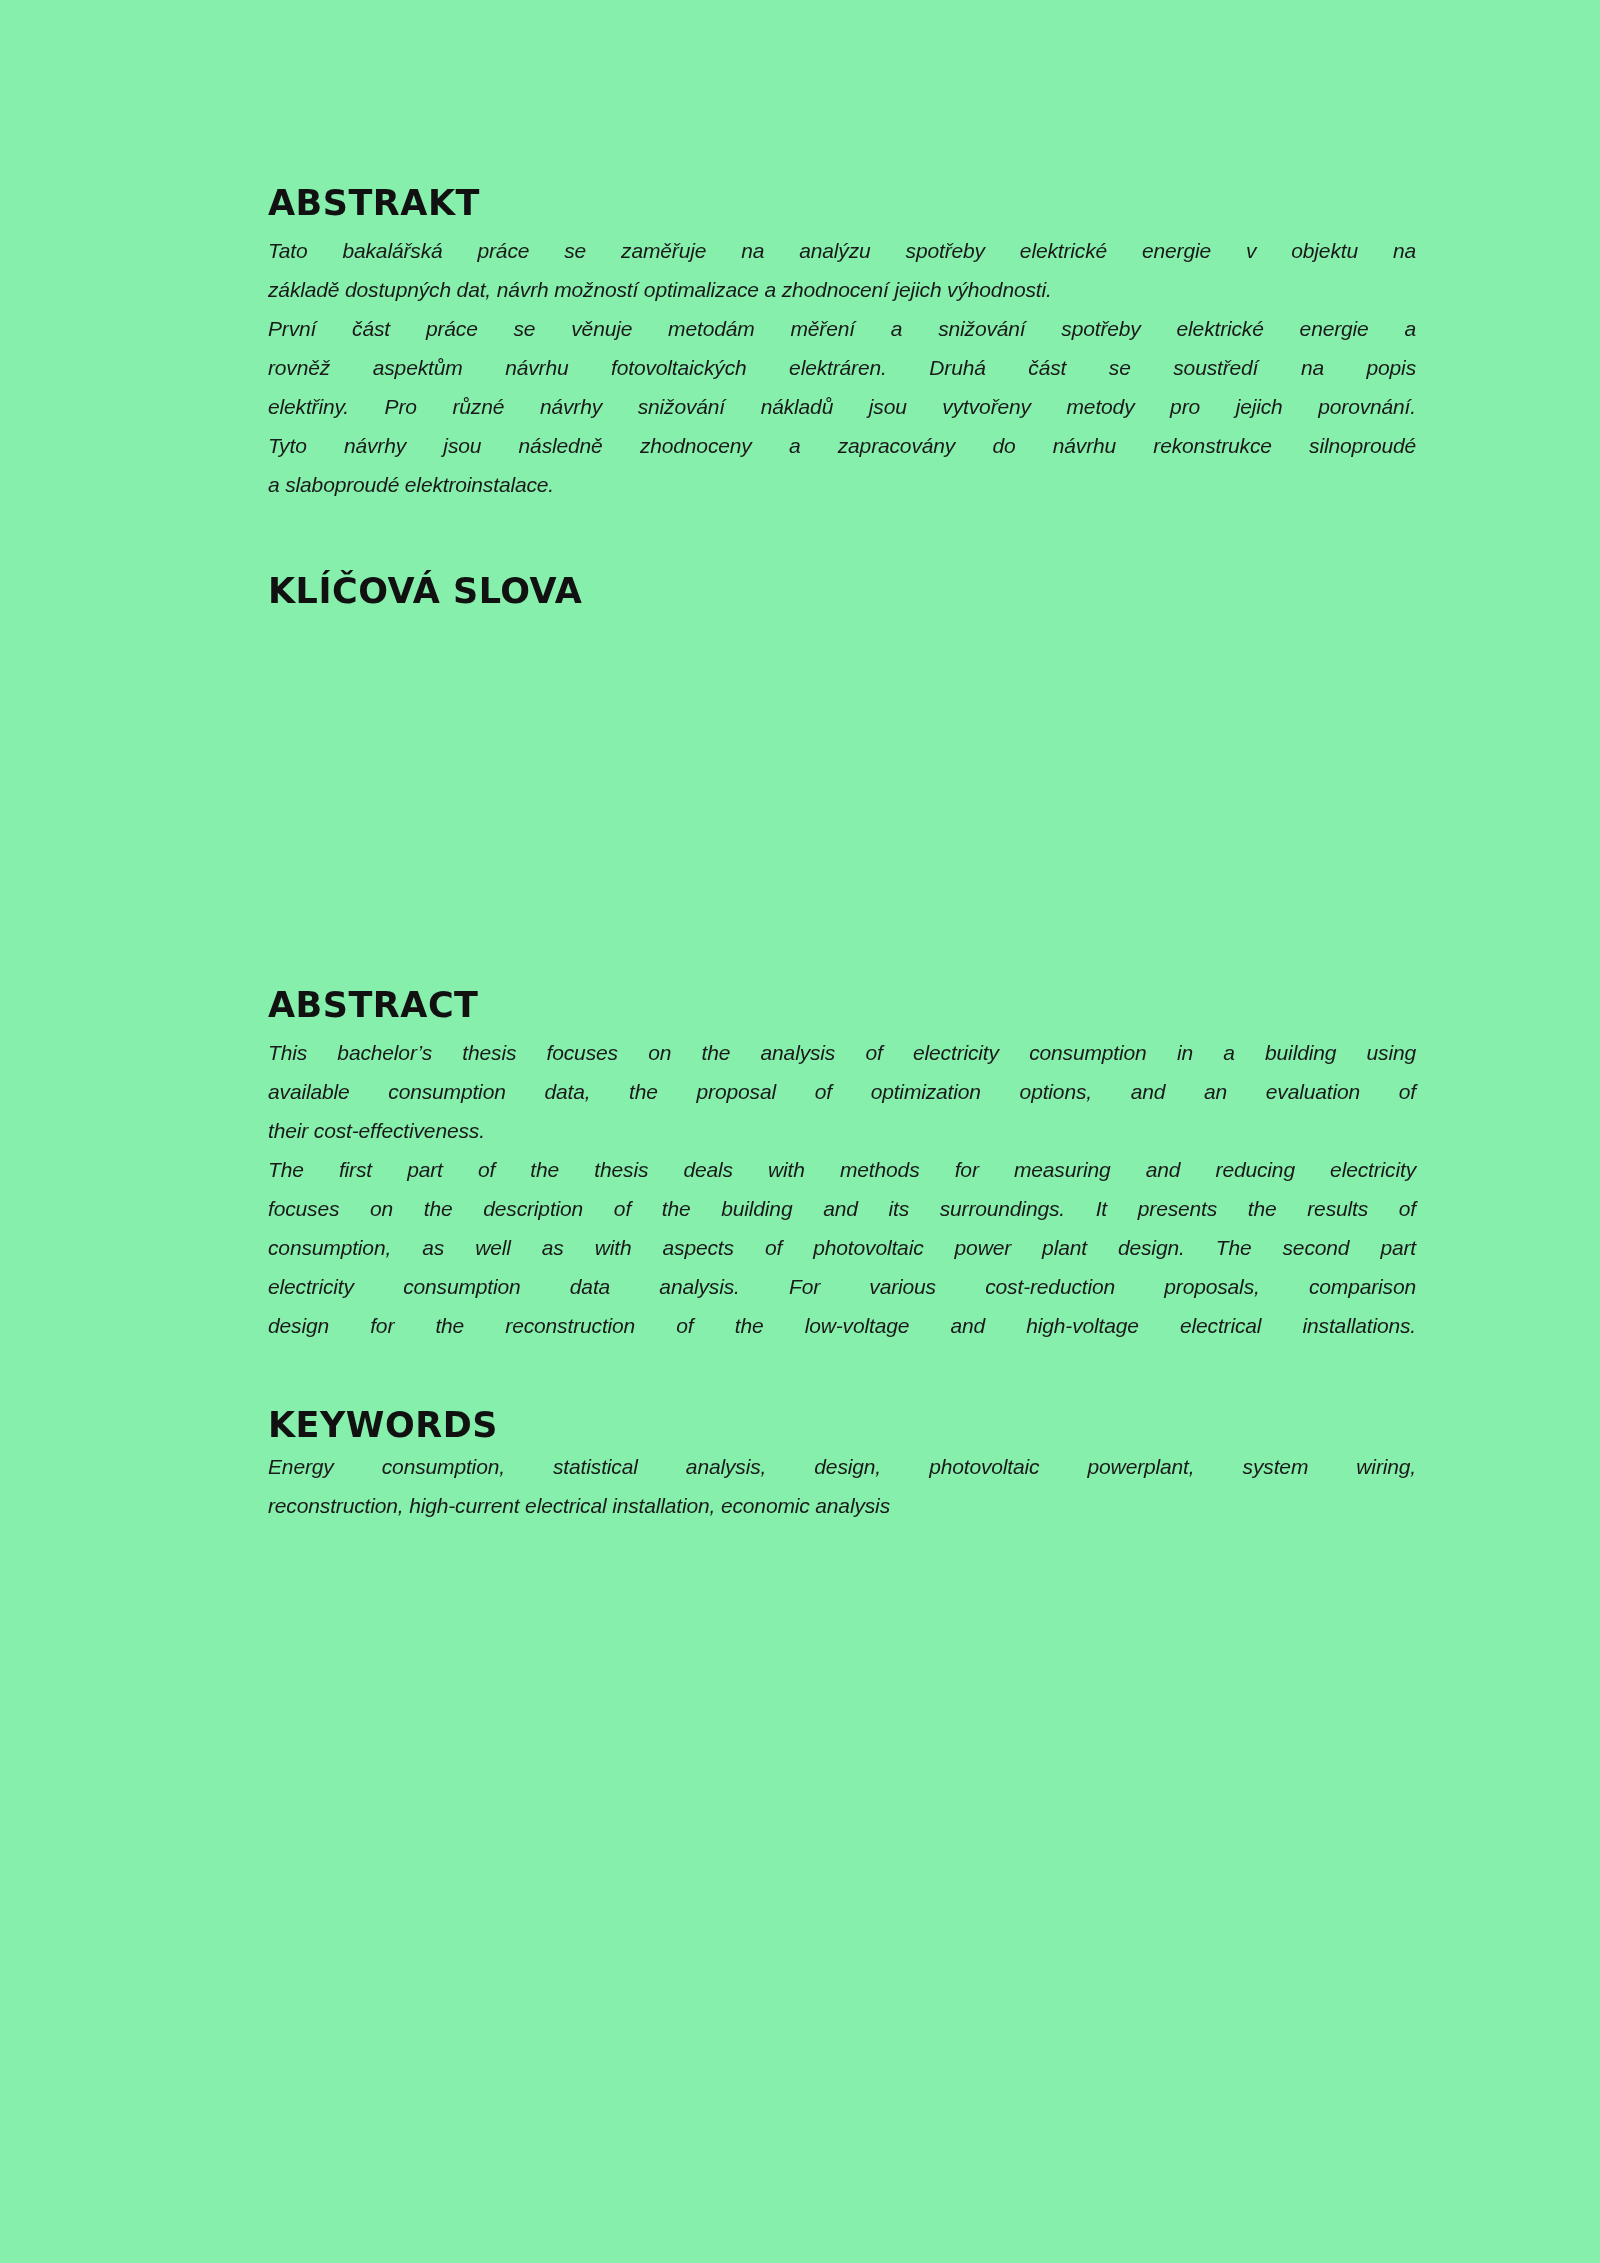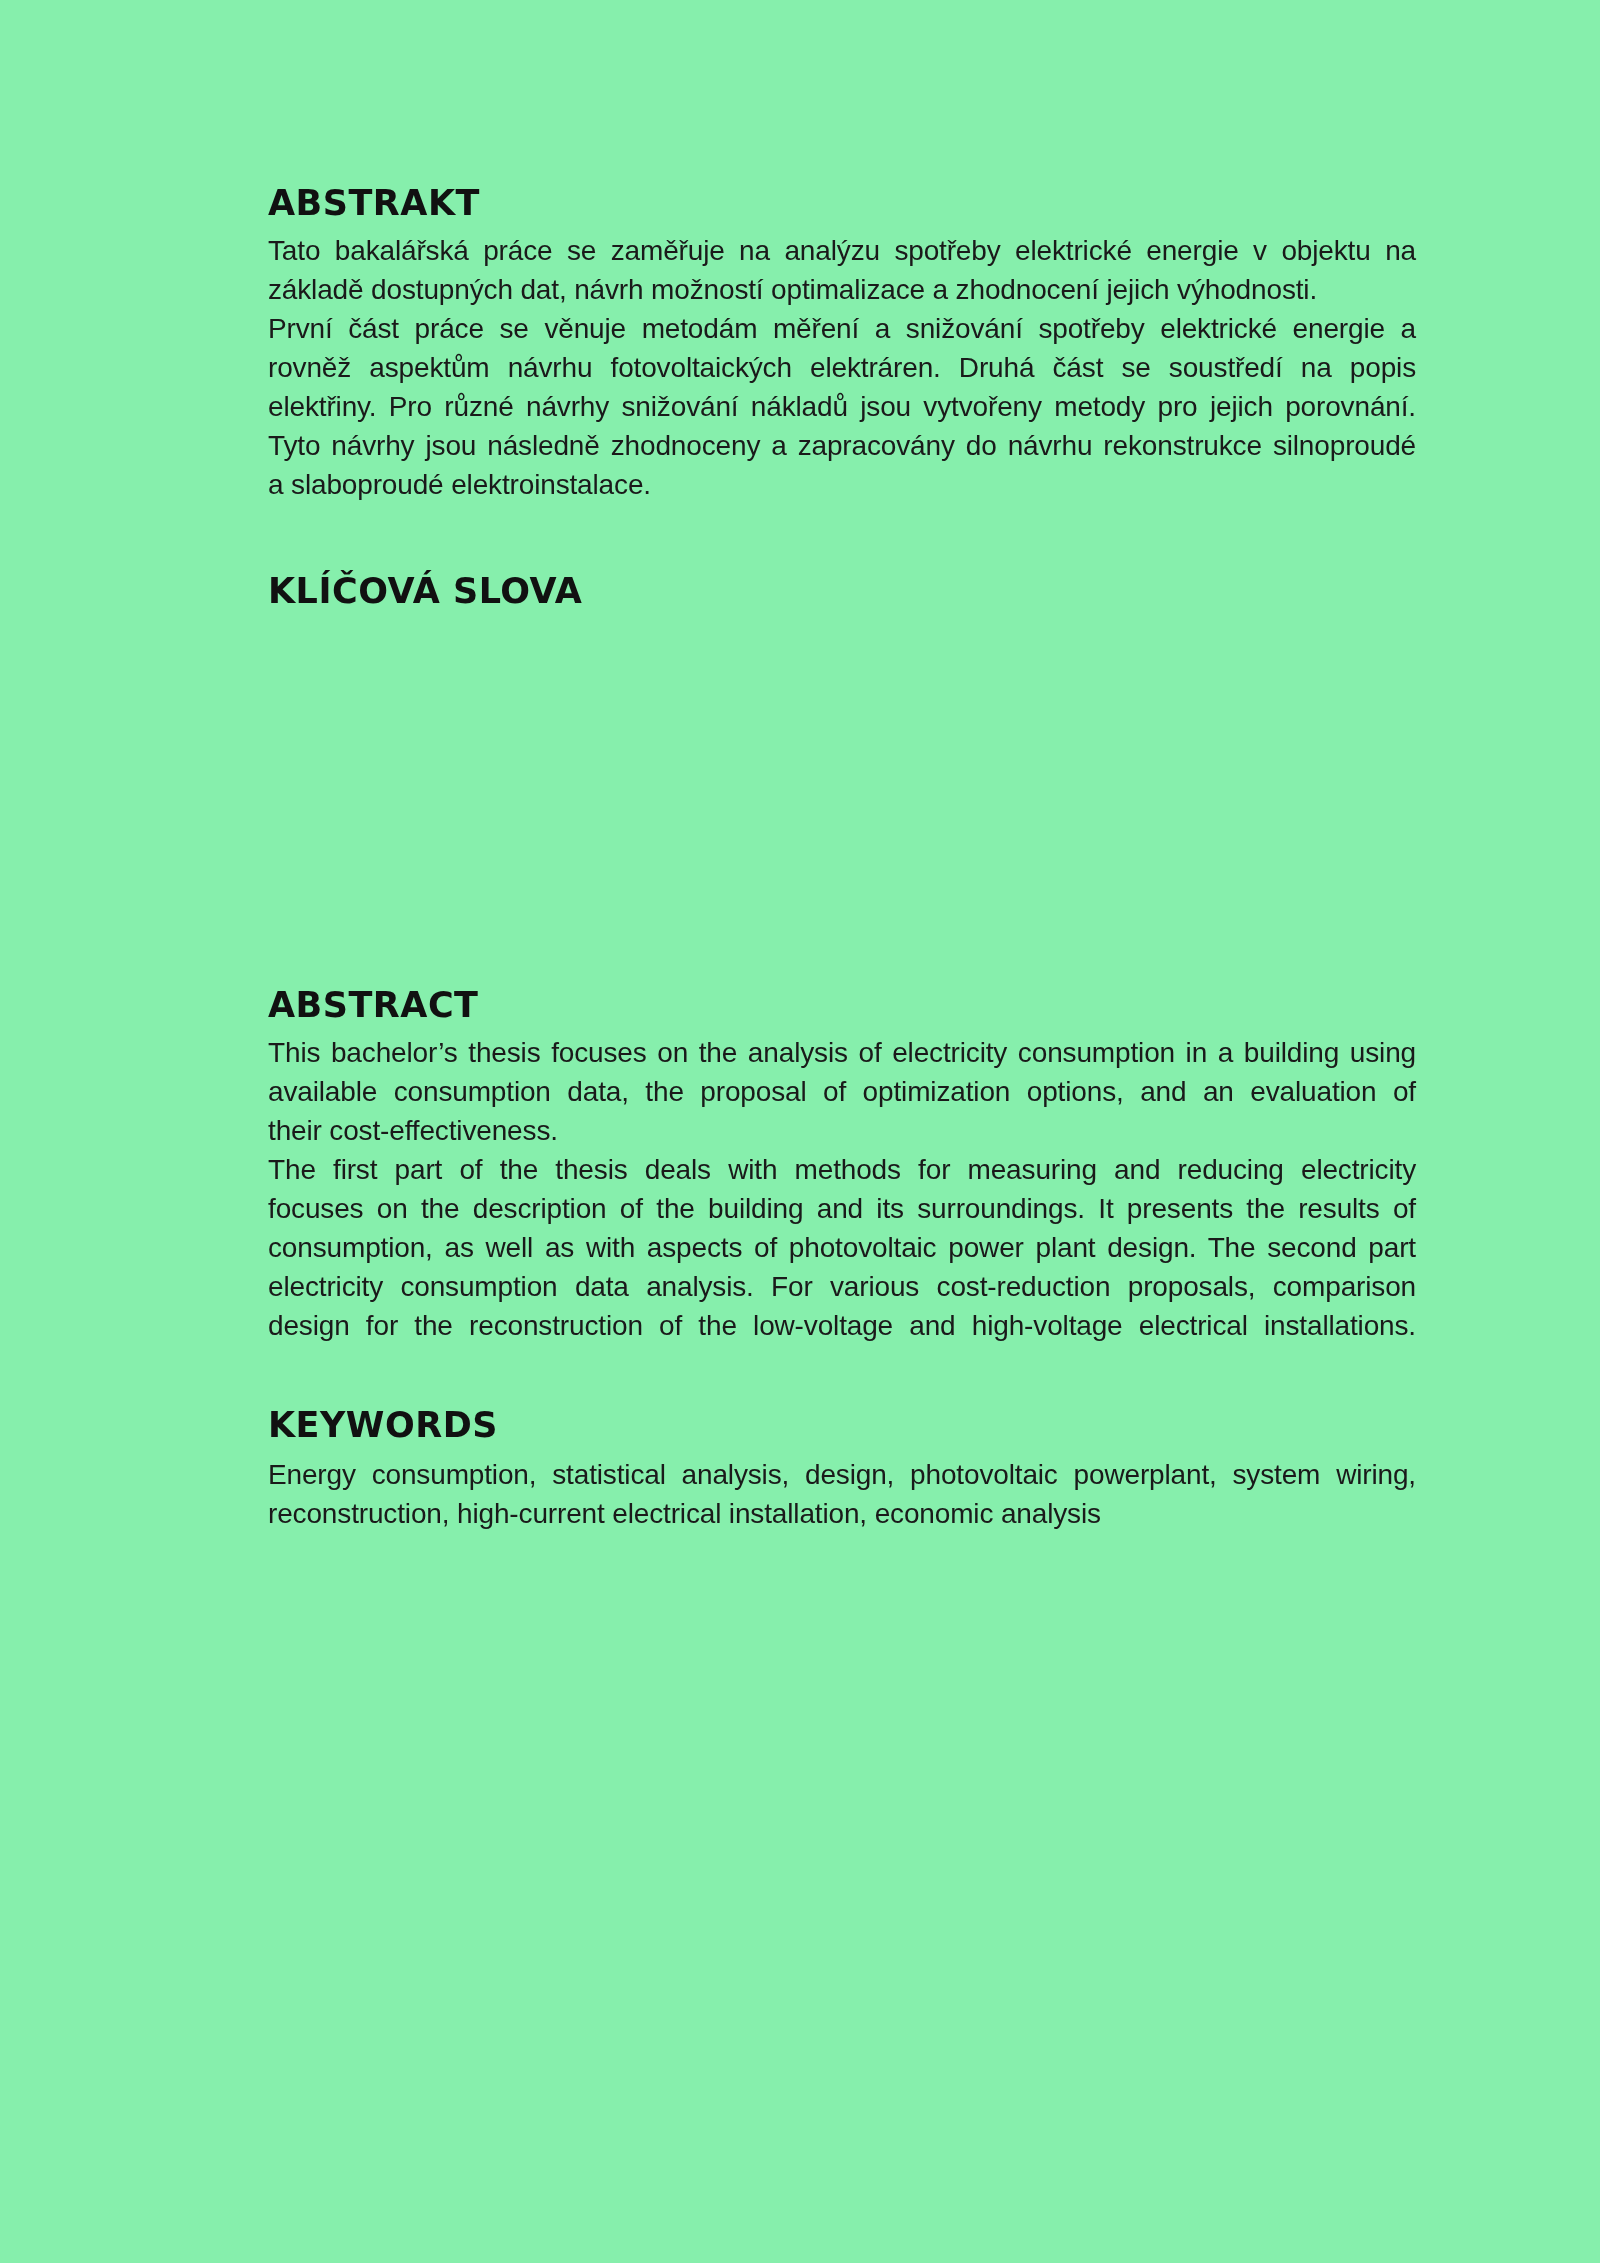--- a/index.html
+++ b/index.html
@@ -32,24 +32,25 @@
       font-weight: bold;
       font-size: 35px;
       letter-spacing: 0.5px;
       line-height: 40px;
       margin: 0;
       color: #111111;
     }
     .body-text {
       margin: 0;
       font-family: "Liberation Sans", "DejaVu Sans", sans-serif;
-      font-size: 28px;
+      font-size: 21px;
       line-height: 39px;
       color: #1a1a1a;
       letter-spacing: -0.15px;
+      font-style: italic;
     }
     .line {
       display: block;
       white-space: nowrap;
       text-align: justify;
       text-align-last: justify;
     }
     .line.last {
       text-align-last: left;
     }
@@ -57,21 +58,21 @@
     #sec-abstrakt { top: 183px; }
     #sec-abstrakt .body-text { margin-top: 8px; }
 
     #sec-klicova { top: 571px; }
     #sec-klicova .body-text { margin-top: 10px; }
 
     #sec-abstract { top: 985px; }
     #sec-abstract .body-text { margin-top: 8px; }
 
     #sec-keywords { top: 1405px; }
-    #sec-keywords .body-text { margin-top: 10px; }
+    #sec-keywords .body-text { margin-top: 2px; }
   </style>
 </head>
 <body>
 
 <div class="page">
 
   <section class="section" id="sec-abstrakt">
     <h2 class="heading">ABSTRAKT</h2>
     <p class="body-text">
       <span class="line">Tato bakalářská práce se zaměřuje na analýzu spotřeby elektrické energie v objektu na</span>

